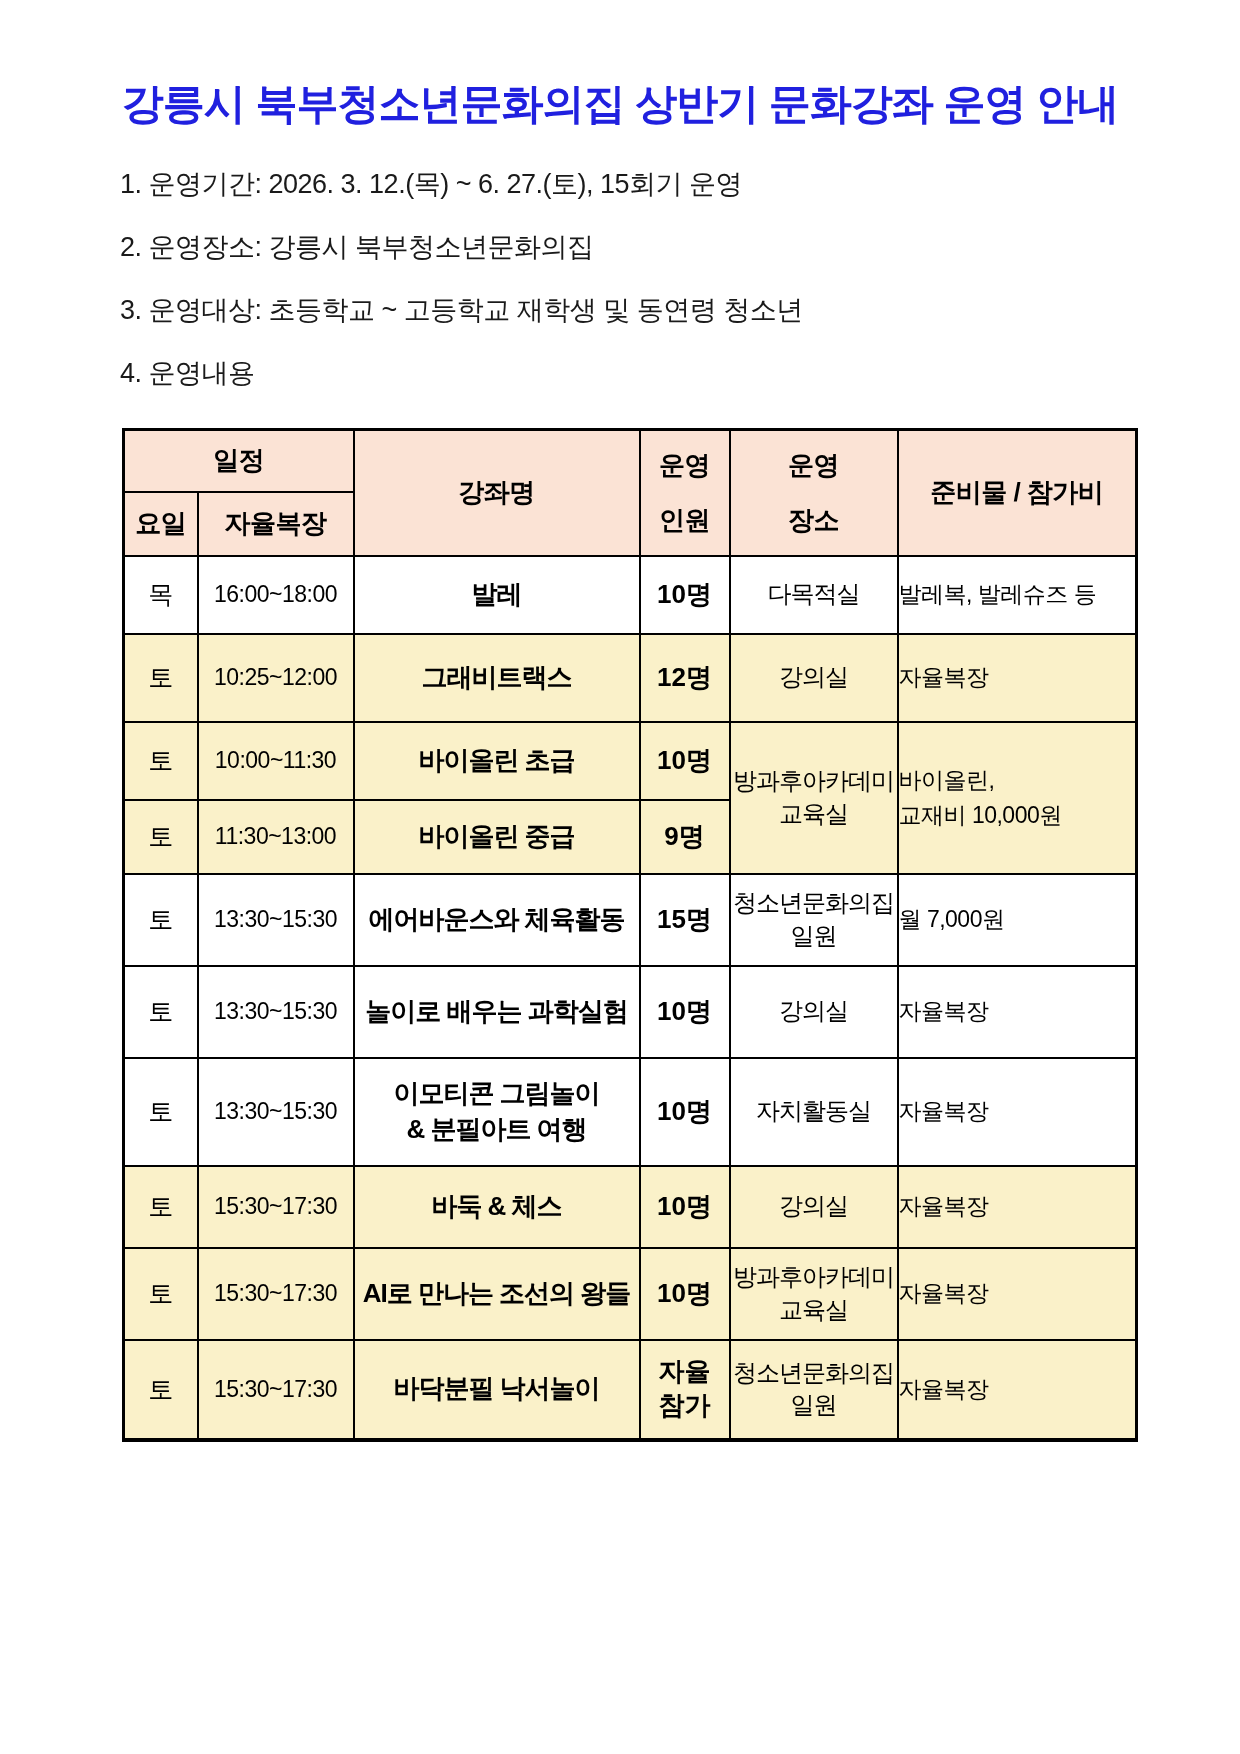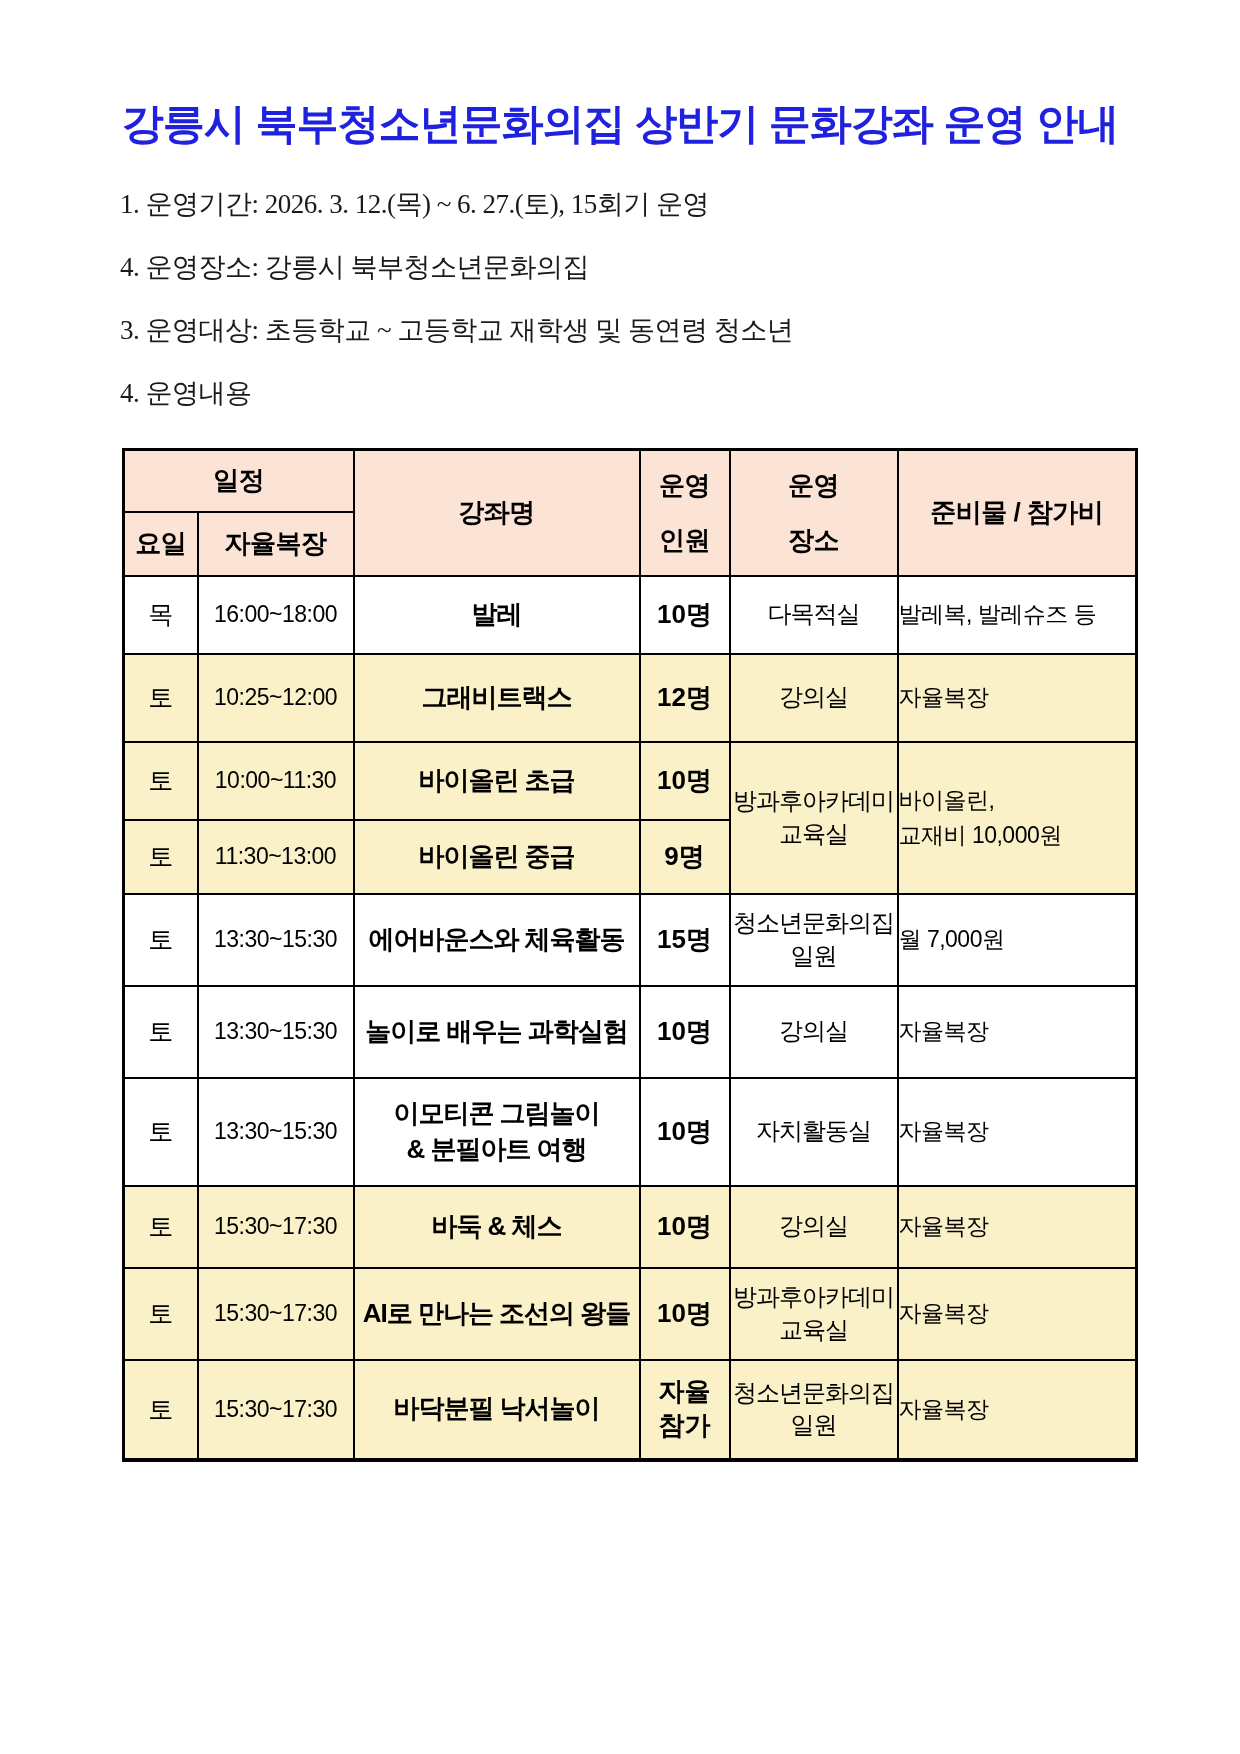--- a/index.html
+++ b/index.html
@@ -15,39 +15,38 @@
   }
   .page {
     position: relative;
     width: 1240px;
     height: 1754px;
     background: #ffffff;
     overflow: hidden;
   }
   .doc-title {
     margin: 0;
-    padding-top: 96px;
+    padding-top: 76px;
     text-align: center;
     font-size: 42px;
     font-weight: bold;
     color: #2020DF;
     letter-spacing: -1px;
     white-space: nowrap;
   }
   .info-list {
     margin: 34px 0 0 120px;
   }
   .info-item {
     margin: 0 0 27px 0;
     font-size: 27px;
     font-weight: normal;
     color: #1a1a1a;
     letter-spacing: -0.5px;
     white-space: nowrap;
-    font-family: Liberation Serif, serif;
   }
   .schedule-table {
     margin-left: 122px;
     margin-top: 37px;
     border-collapse: collapse;
     table-layout: fixed;
     width: 1013px;
     border: 3px solid #000;
     border-bottom-width: 4px;
   }
@@ -114,21 +113,21 @@
 </style>
 </head>
 <body>
 
 <div class="page">
 
   <h1 class="doc-title">강릉시 북부청소년문화의집 상반기 문화강좌 운영 안내</h1>
 
   <div class="info-list">
     <p class="info-item">1. 운영기간: 2026. 3. 12.(목) ~ 6. 27.(토), 15회기 운영</p>
-    <p class="info-item">4. 운영장소: 강릉시 북부청소년문화의집</p>
+    <p class="info-item">2. 운영장소: 강릉시 북부청소년문화의집</p>
     <p class="info-item">3. 운영대상: 초등학교 ~ 고등학교 재학생 및 동연령 청소년</p>
     <p class="info-item">4. 운영내용</p>
   </div>
 
   <table class="schedule-table">
     <colgroup>
       <col style="width:74px">
       <col style="width:156px">
       <col style="width:286px">
       <col style="width:90px">

